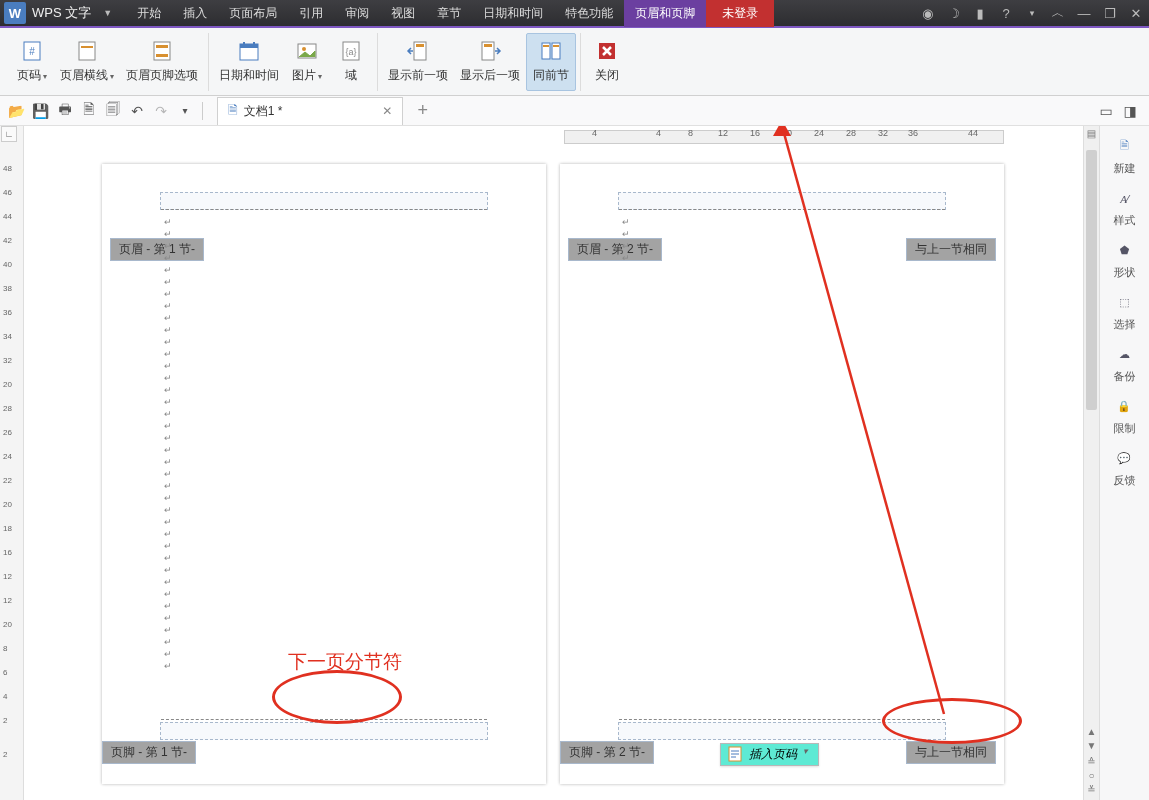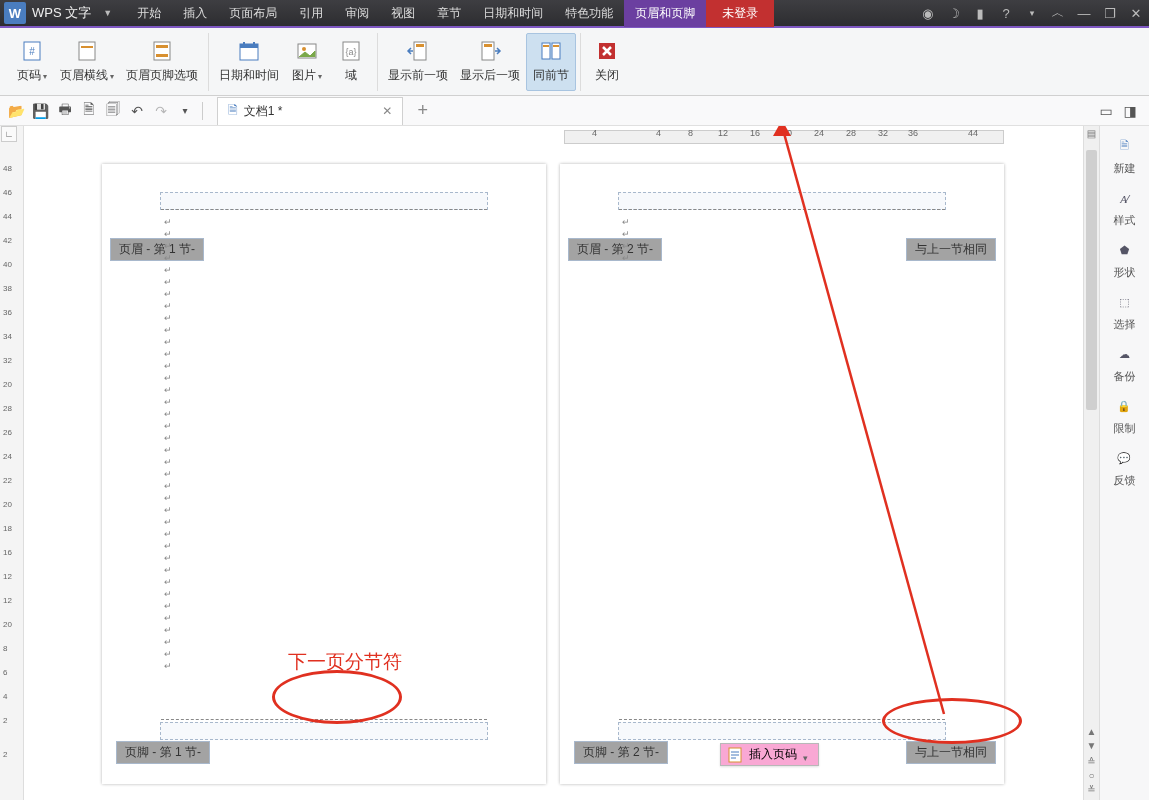--- a/index.html
+++ b/index.html
@@ -45,24 +45,24 @@
   .hruler .rtick { position: absolute; top: 2px; font-size: 9px; color: #666; }
   .pages { position: absolute; top: 38px; left: 0; display: flex; gap: 14px; padding-left: 78px; }
   .page { width: 444px; height: 620px; background: #fff; box-shadow: 0 0 3px rgba(0,0,0,.3); position: relative; }
   .hdrregion { position: absolute; top: 28px; left: 58px; right: 58px; height: 18px; border: 1px dashed #a8b8cc; background: rgba(200,215,235,.15); }
   .hdrregion::before { content: ""; position: absolute; left: 0; right: 0; bottom: -1px; border-bottom: 1px dashed #888; }
   .ftrregion { position: absolute; bottom: 44px; left: 58px; right: 58px; height: 18px; border: 1px dashed #a8b8cc; background: rgba(200,215,235,.15); }
   .ftrregion::before { content: ""; position: absolute; left: 0; right: 0; top: -4px; border-top: 1px dashed #888; }
   .tab { position: absolute; background: #a3a3a3; border: 1px solid #a8b8cc; font-size: 12px; color: #333; padding: 2px 8px; margin-top: 20px; }
   .hdrtab { top: 54px; left: 8px; }
   .hdrtab2 { top: 54px; right: 8px; }
-  .ftrtab { bottom: 20px; left: 14px; }
+  .ftrtab { bottom: 20px; left: 0; }
   .ftrtab2 { bottom: 20px; right: 8px; }
   .paramarks { position: absolute; top: 52px; left: 62px; font-size: 9px; color: #888; line-height: 12px; }
-  .insertpn { position: absolute; bottom: 18px; left: 160px; background: #f9a8d4; border: 1px solid #b8b8b8; padding: 2px 10px 2px 6px; font-size: 12px; display: flex; align-items: flex-end; box-shadow: 0 1px 2px rgba(0,0,0,.12); }
+  .insertpn { position: absolute; bottom: 18px; left: 160px; background: #5eead4; border: 1px solid #b8b8b8; padding: 2px 10px 2px 6px; font-size: 12px; display: flex; align-items: flex-start; box-shadow: 0 1px 2px rgba(0,0,0,.12); font-style: italic; }
   .insertpn .ico { width: 16px; height: 16px; margin-right: 6px; }
 
   
   .sidepanel { width: 50px; background: #f7f7f8; border-left: 1px solid #ddd; display: flex; flex-direction: column; align-items: center; padding-top: 6px; }
   .sidepanel .sbtn { width: 44px; height: 48px; display: flex; flex-direction: column; align-items: center; justify-content: center; font-size: 11px; color: #555; margin-bottom: 4px; cursor: pointer; }
   .sidepanel .sico { width: 20px; height: 20px; margin-bottom: 4px; display: flex; align-items: center; justify-content: center; color: #556; }
 
   
   .vscroll { width: 16px; background: #f0f0f0; border-left: 1px solid #ddd; position: relative; }
   .vscroll .thumb { position: absolute; left: 2px; right: 2px; top: 24px; height: 260px; background: #cfcfcf; border-radius: 2px; }

